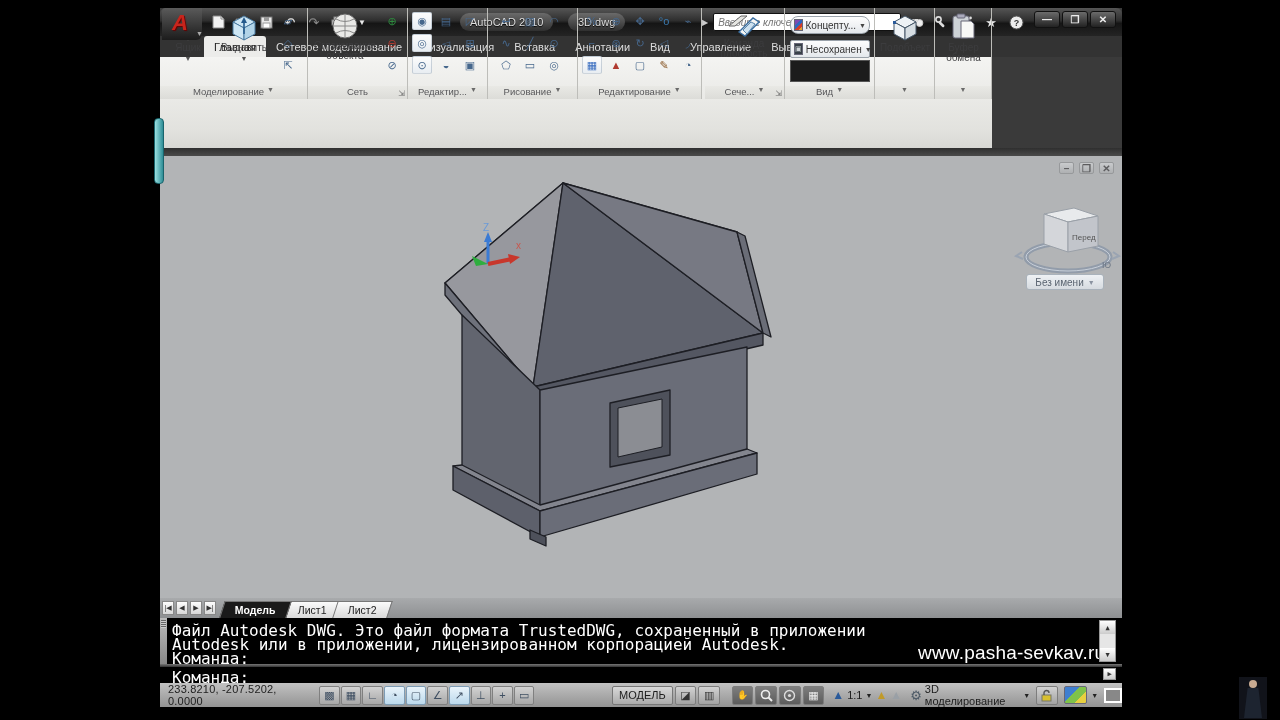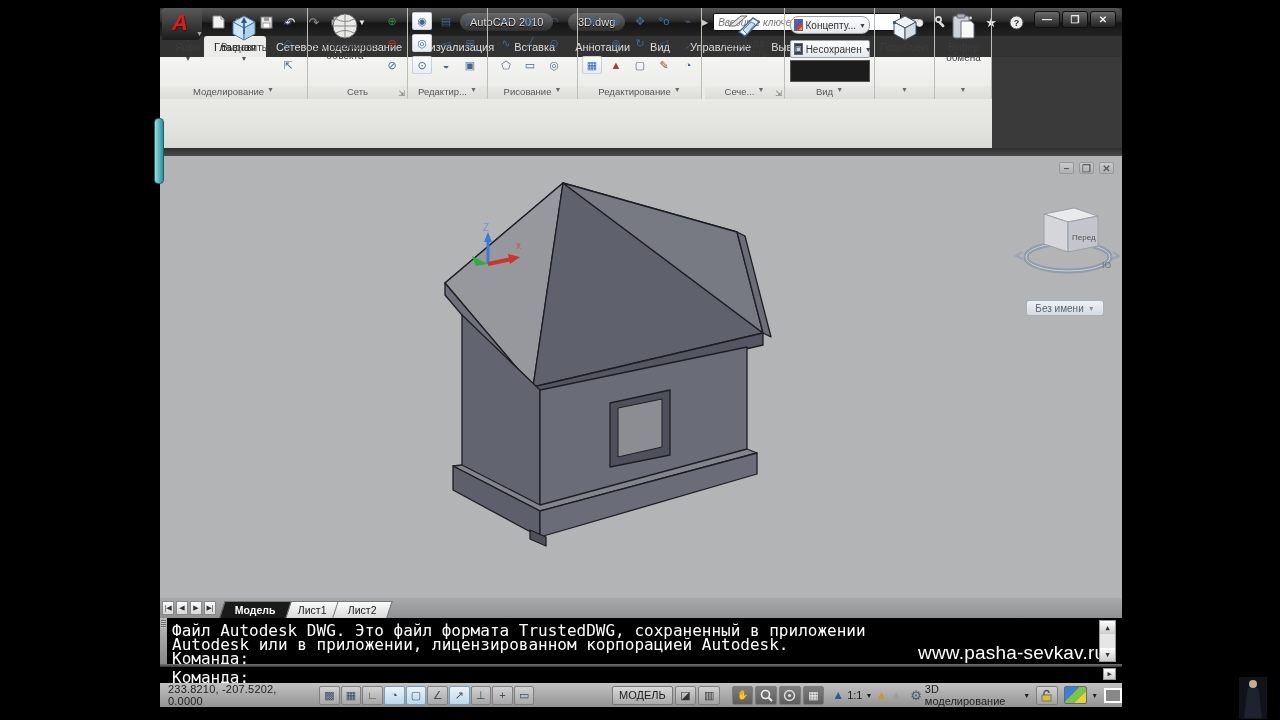--- a/index.html
+++ b/index.html
@@ -75,21 +75,21 @@
     background:linear-gradient(135deg,#7a4ab0 0 30%, #2f66c0 30% 55%, #d23c2a 55% 80%, #e8a02c 80%); }
   .swatch2 { width:13px; height:12px; border:1px solid #667; background:#384048;
     color:#cfd4d8; font-size:7px; display:flex; align-items:center; justify-content:center; }
 
   
   #canvas { left:0; top:148px; width:962px; height:442px; background:#b2b4b6; }
   #cwin { right:8px; top:6px; display:flex; gap:5px; }
   .cwbtn { width:15px; height:12px; color:#5c5c5e; font-size:10px; font-weight:bold;
     display:flex; align-items:center; justify-content:center;
     background:linear-gradient(#c9cbcd,#aeb0b2); border:1px solid #97999b; border-radius:2px; }
-  #view-pill { left:866px; top:144px; width:78px; height:16px;
+  #view-pill { left:866px; top:118px; width:78px; height:16px;
     background:linear-gradient(#eef1f4,#d6dbe0); border:1px solid #a9b2bb; border-radius:3px;
     font-size:10px; color:#5a6470; display:flex; align-items:center; justify-content:center; gap:4px; }
   #view-pill .dd { font-size:7px; color:#8a93a0; }
 
   
   #layoutrow { left:0; top:590px; width:962px; height:20px;
     background:linear-gradient(#a8aaac,#8e9092); display:flex; align-items:center; }
   .navbtn { width:12px; height:14px; background:linear-gradient(#fdfdfd,#d8d8d8);
     border:1px solid #888; font-size:7px; color:#333; display:flex; align-items:center;
     justify-content:center; margin-left:2px; }

